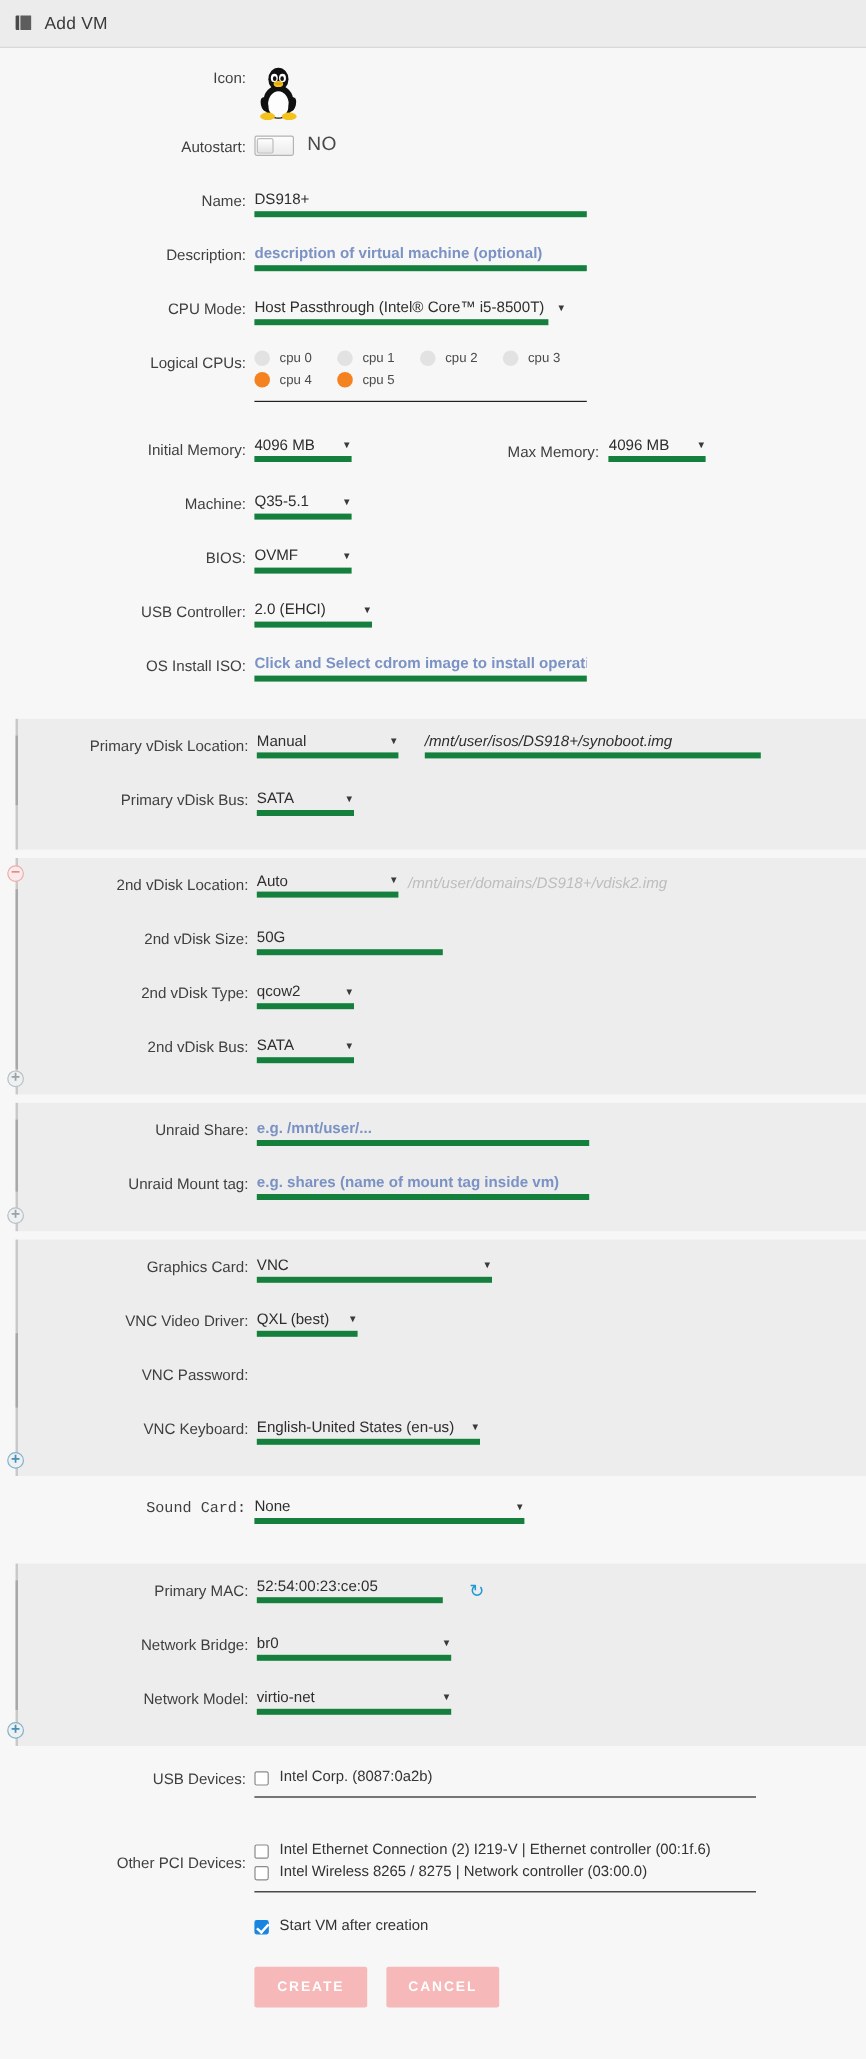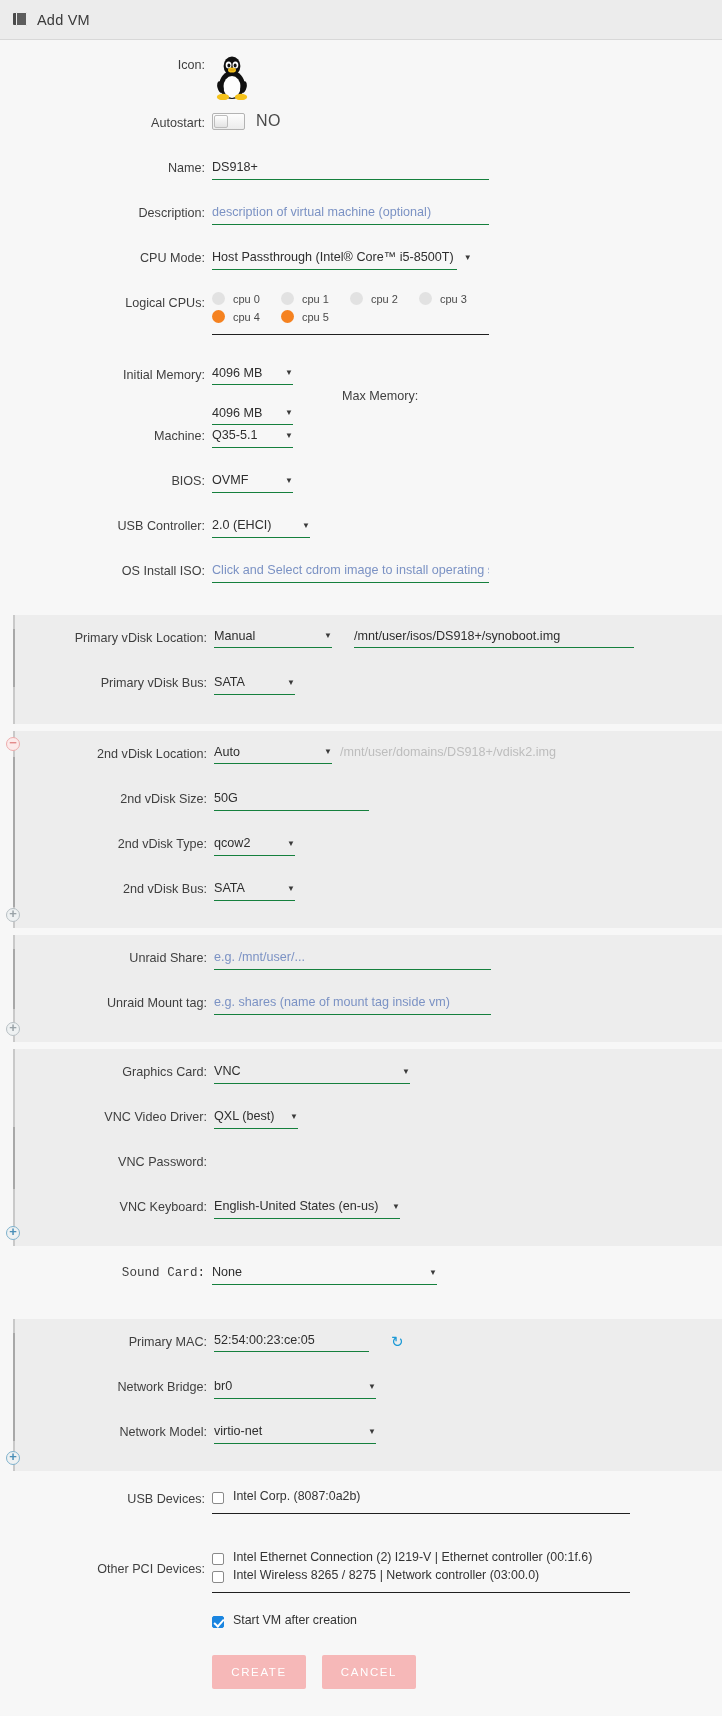--- a/index.html
+++ b/index.html
@@ -57,51 +57,51 @@
     font-size: 12.6px;
     color: #3f3f3f;
     padding-top: 3px;
     line-height: 16px;
     white-space: nowrap;
   }
   .fld { flex: 1; position: relative; }
 
   
   .ul {
-    border-bottom: 1px solid #15803d;
+    border-bottom: 5px solid #15803d;
     display: inline-flex;
     align-items: center;
     font-size: 12.6px;
     color: #2e2e2e;
     padding-bottom: 3px;
     height: 21px;
     background: transparent;
   }
   .ul .txt { white-space: nowrap; }
-  .ph { color: #7b92c4; }
+  .ph { color: #7b92c4; font-weight: bold; }
   .muted { color: #bdbdbd; border-bottom: none; }
 
   .caret {
     font-size: 8px;
     color: #3a3a3a;
     margin-left: auto;
     padding-left: 10px;
   }
 
   
   .w-name { width: 277px; }
   .w-desc { width: 277px; }
   .w-cpumode { width: 245px; }
   .w-mem { width: 81px; }
   .w-machine { width: 81px; }
   .w-bios { width: 81px; }
   .w-usbc { width: 98px; }
   .w-iso { width: 277px; }
   .w-loc { width: 118px; }
-  .w-path { width: 280px; }
+  .w-path { width: 280px; font-style: italic; }
   .w-bus { width: 81px; }
   .w-size { width: 155px; }
   .w-type { width: 81px; }
   .w-share { width: 277px; }
   .w-gfx { width: 196px; }
   .w-vdrv { width: 84px; }
   .w-kbd { width: 186px; }
   .w-snd { width: 225px; }
   .w-mac { width: 155px; }
   .w-brg { width: 162px; }
@@ -215,21 +215,21 @@
     display: inline-block;
   }
 
   
   .btns { display: flex; gap: 16px; padding-left: 0; }
   .btn {
     background: #f6b8b8;
     color: #ffffff;
     border: none;
     font-size: 11.5px;
-    font-weight: normal;
+    font-weight: bold;
     letter-spacing: 1.6px;
     padding: 11px 0;
     width: 94px;
     text-align: center;
     border-radius: 2px;
     font-family: "Liberation Sans", sans-serif;
   }
 
   .spacer { height: 14px; }
 </style>
@@ -337,21 +337,21 @@
             <span class="cpu-dot on"></span>
             <span class="cpu-txt">cpu 5</span>
           </div>
         </div>
       </div>
     </div>
   </div>
 
   <div class="row" style="margin-top:10px;">
     <div class="lbl">Initial Memory:</div>
-    <div class="fld" style="display:flex;align-items:flex-start;flex-direction:column;">
+    <div class="fld" style="display:flex;align-items:flex-end;">
       <div class="ul w-mem">
         <span class="txt">4096 MB</span>
         <span class="caret">▼</span>
       </div>
       <div class="lbl" style="width:auto;min-width:0;margin-left:130px;padding-right:8px;">Max Memory:</div>
       <div class="ul w-mem">
         <span class="txt">4096 MB</span>
         <span class="caret">▼</span>
       </div>
     </div>

